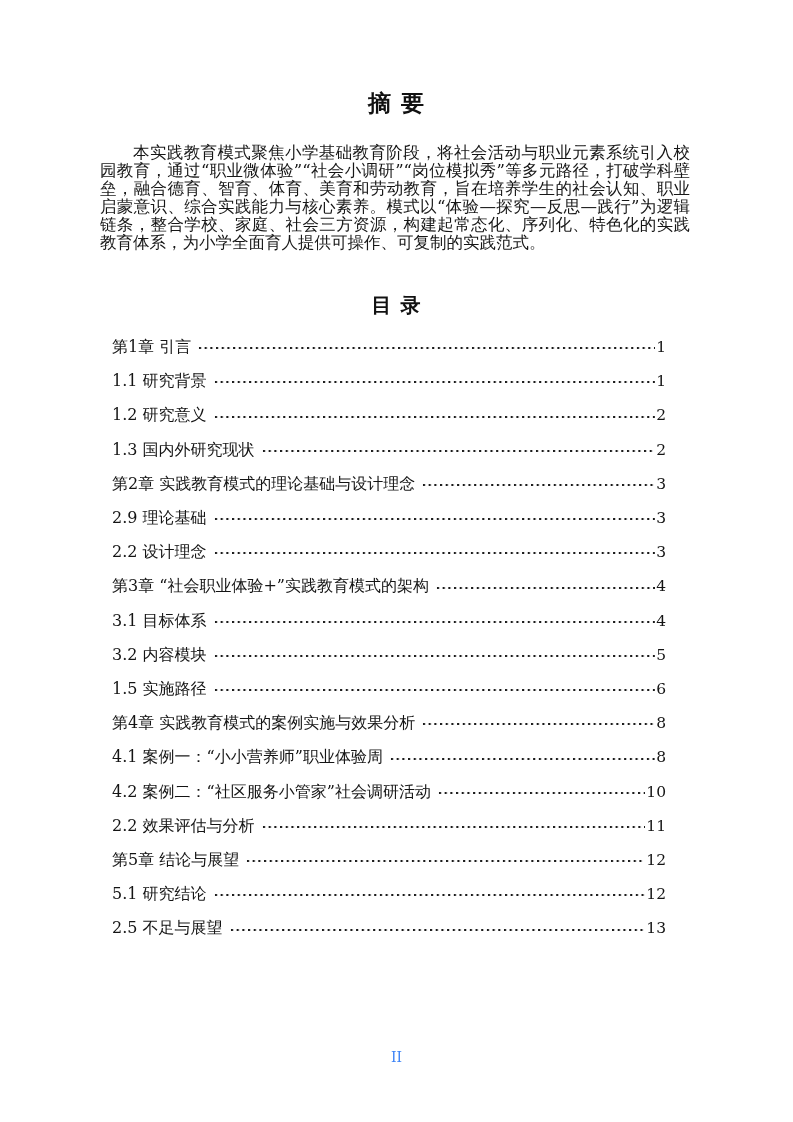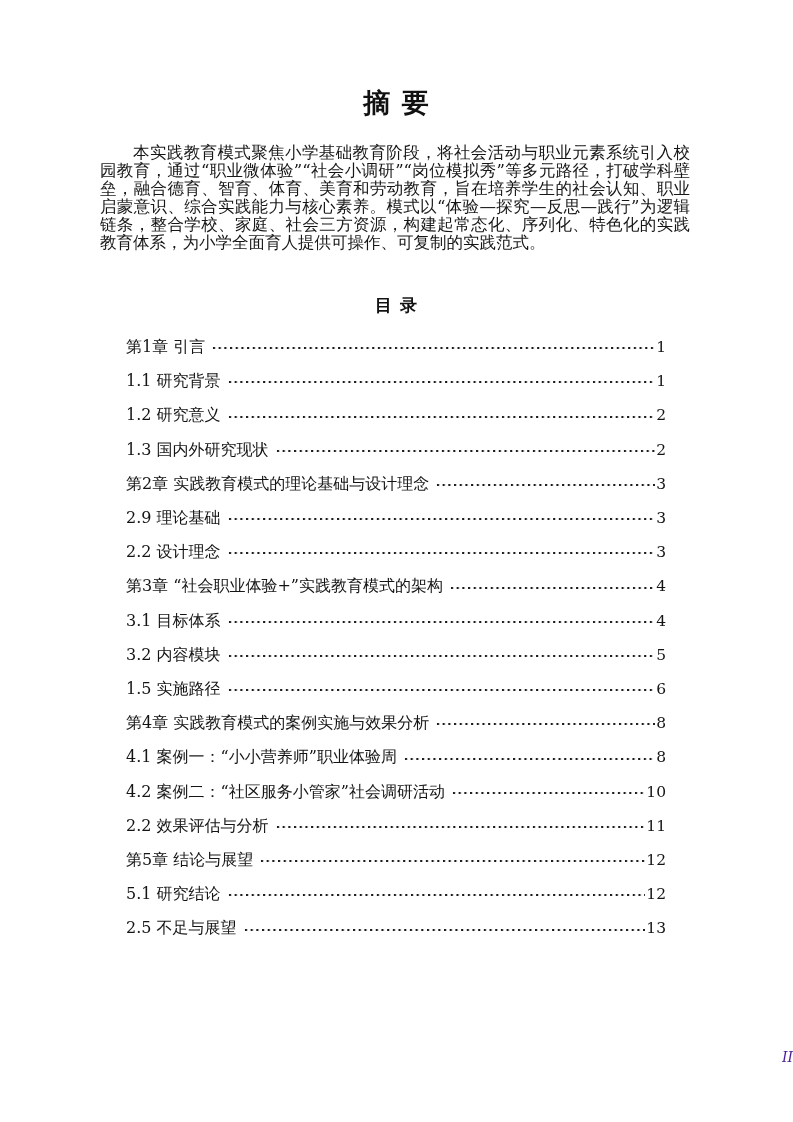--- a/index.html
+++ b/index.html
@@ -18,60 +18,59 @@
   .page {
     position: relative;
     width: 793px;
     height: 1122px;
     background: #ffffff;
   }
   .abstract-title {
     margin: 0;
     padding-top: 86px;
     line-height: 34px;
-    font-size: 27px;
+    font-size: 23px;
     font-weight: 700;
     text-align: center;
     letter-spacing: 1px;
     color: #111111;
     font-family: "DejaVu Sans", "Liberation Sans", sans-serif;
   }
   .abstract-body {
     margin: 24px 103px 0 100px;
     font-size: 16.5px;
     line-height: 18px;
     text-align: justify;
     text-indent: 33px;
     color: #161616;
   }
   .toc-title {
     margin: 36px 0 0 0;
     line-height: 34px;
-    font-size: 17px;
+    font-size: 20px;
     font-weight: 700;
     text-align: center;
     letter-spacing: 1px;
     color: #111111;
     font-family: "DejaVu Sans", "Liberation Sans", sans-serif;
   }
   .toc {
     margin: 8px 127px 0 100px; 
   }
   .toc-row {
     display: flex;
     align-items: baseline;
     padding-left: 12px;     
     line-height: 33.2px;
     font-size: 16px;
     white-space: nowrap;
     cursor: pointer;
   }
   .toc-label {
     flex: 0 0 auto;
-    margin-left: 14px;
   }
   .toc-dots {
     flex: 1 1 auto;
     align-self: center;
     position: relative;
     top: 1px;
     height: 4px;
     margin-left: 7px;
     margin-right: 1px;
     background-image: radial-gradient(circle at 2px 2px, #1a1a1a 1.15px, transparent 1.5px);
@@ -81,24 +80,23 @@
   }
   .toc-page {
     flex: 0 0 auto;
     font-size: 15.5px;
   }
   .page-footer {
     position: absolute;
     top: 1049px;
     left: 0;
     width: 100%;
-    text-align: right;
+    text-align: center;
     font-size: 14px;
-    color: #4c1d95;
-    font-style: italic;
+    color: #3b82f6;
   }
 </style>
 </head>
 <body>
 
 <div class="page">
 
   <h1 class="abstract-title">摘 要</h1>
 
   <p class="abstract-body">本实践教育模式聚焦小学基础教育阶段，将社会活动与职业元素系统引入校园教育，通过“职业微体验”“社会小调研”“岗位模拟秀”等多元路径，打破学科壁垒，融合德育、智育、体育、美育和劳动教育，旨在培养学生的社会认知、职业启蒙意识、综合实践能力与核心素养。模式以“体验—探究—反思—践行”为逻辑链条，整合学校、家庭、社会三方资源，构建起常态化、序列化、特色化的实践教育体系，为小学全面育人提供可操作、可复制的实践范式。</p>

